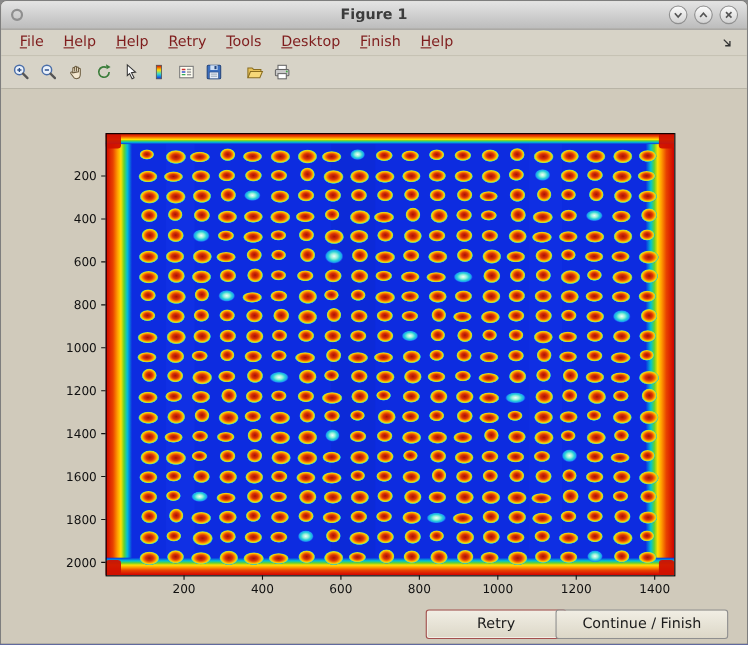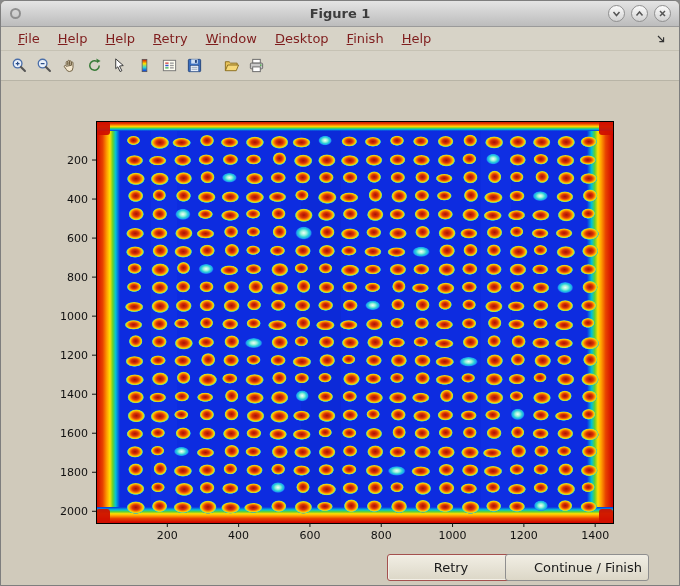--- a/index.html
+++ b/index.html
@@ -38,21 +38,21 @@
   
   .content { position: relative; flex: 1; background: #d0cabb; }
   #figure-svg { position: absolute; left: 0; top: 0; }
   text.tick { font-family: "DejaVu Sans", sans-serif; font-size: 11px; fill: #111; }
 
   .action-btn { position: absolute; height: 27px; font-family: "DejaVu Sans", sans-serif; font-size: 13px;
                 color: #1a1a1a; background: linear-gradient(#f1eee4, #dcd7c7); border: 1px solid #8f8f8f;
                 border-radius: 3px; cursor: pointer; }
   #retry-btn { left: 386px; top: 473px; width: 128px; border-color: #a4504e;
                box-shadow: inset 0 0 0 1px #f2efe6; text-align: center; }
-  #continue-btn { left: 504px; top: 473px; width: 144px; text-align: right; }
+  #continue-btn { left: 504px; top: 473px; width: 157px; }
 </style>
 </head>
 <body>
 
 <div class="window">
 
   <div class="titlebar">
     <span class="window-menu-icon"></span>
     <span class="title">Figure 1</span>
     <span class="win-controls">
@@ -73,21 +73,21 @@
         </svg>
       </span>
     </span>
   </div>
 
   <div class="menubar">
     <span class="menu-item">File</span>
     <span class="menu-item">Help</span>
     <span class="menu-item">Help</span>
     <span class="menu-item">Retry</span>
-    <span class="menu-item">Window</span>
+    <span class="menu-item">Tools</span>
     <span class="menu-item">Desktop</span>
     <span class="menu-item">Finish</span>
     <span class="menu-item">Help</span>
     <span class="menu-dock">
       <svg width="12" height="12" viewBox="0 0 14 14">
         <path d="M3.5 3.5 L10 10 M10 5 V10 H5" stroke="#333" stroke-width="1.4" fill="none"></path>
       </svg>
     </span>
   </div>
 

